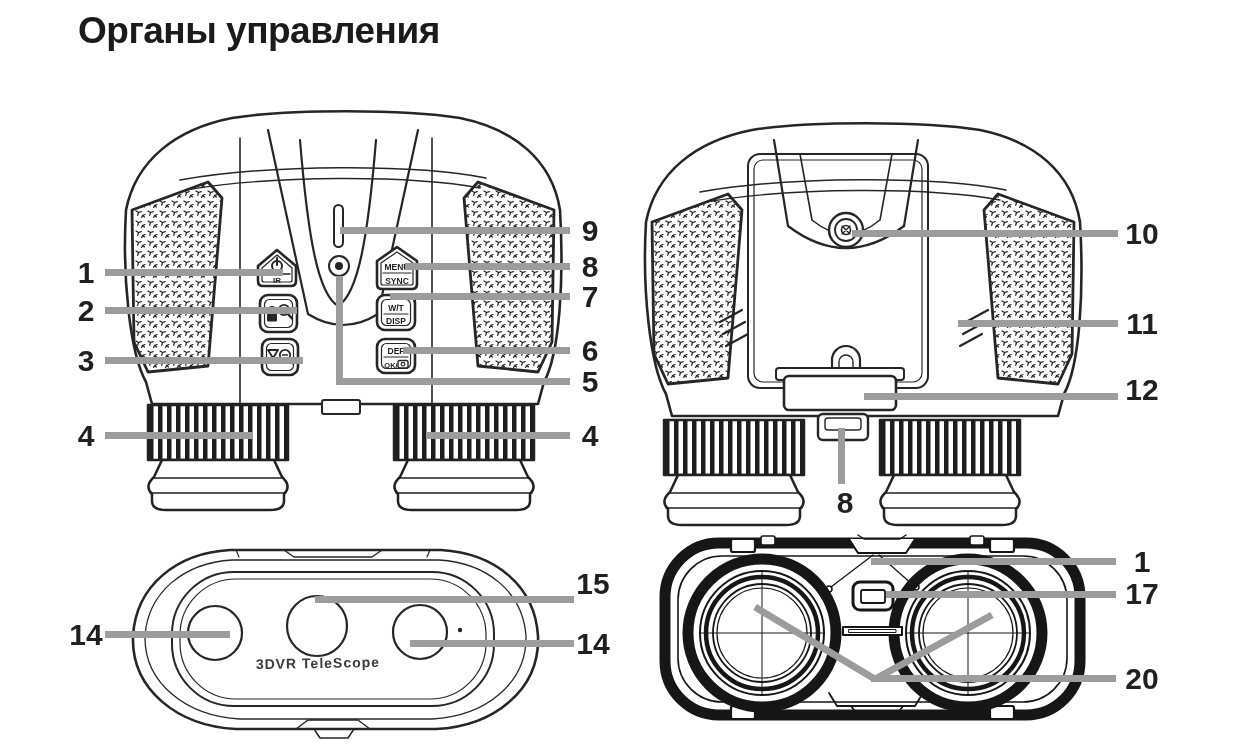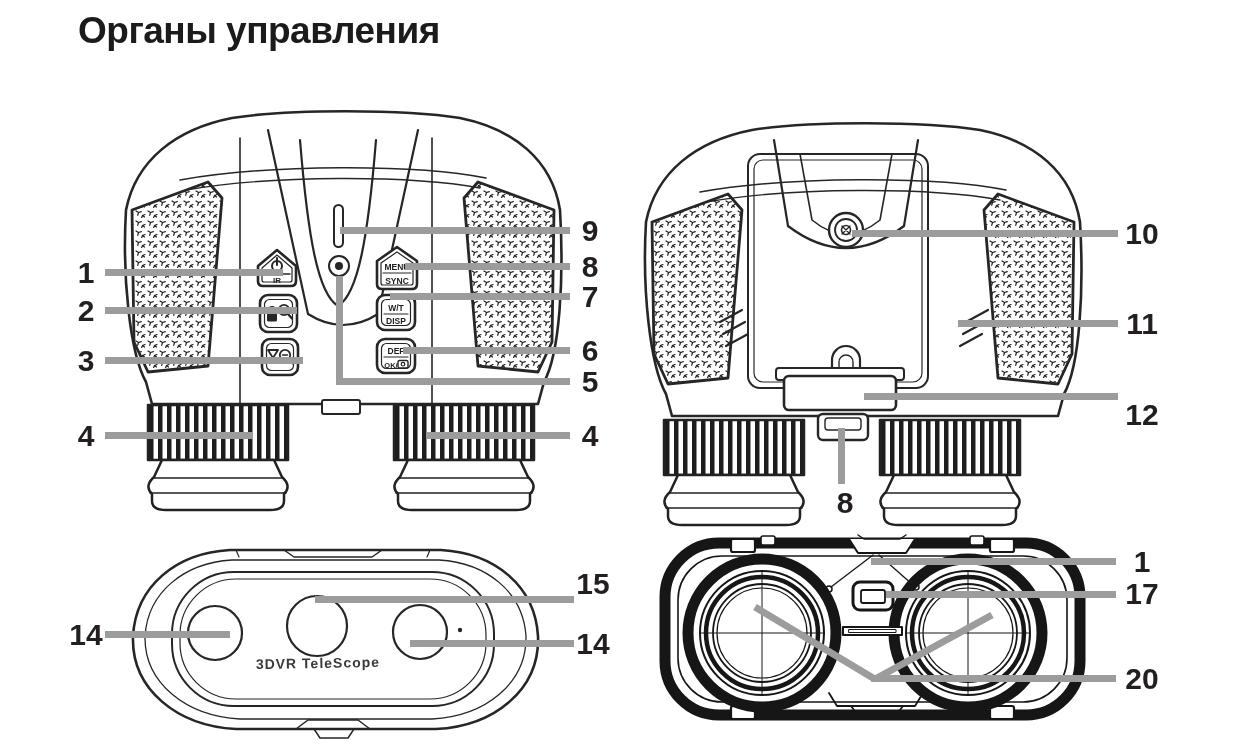--- a/index.html
+++ b/index.html
@@ -242,21 +242,21 @@
   <div class="num" style="left:86px;top:361px">3</div>
   <div class="num" style="left:86px;top:436px">4</div>
   <div class="num" style="left:590px;top:231px">9</div>
   <div class="num" style="left:590px;top:267px">8</div>
   <div class="num" style="left:590px;top:297px">7</div>
   <div class="num" style="left:590px;top:351px">6</div>
   <div class="num" style="left:590px;top:382px">5</div>
   <div class="num" style="left:590px;top:436px">4</div>
   <div class="num" style="left:1142px;top:234px">10</div>
   <div class="num" style="left:1142px;top:324px">11</div>
-  <div class="num" style="left:1142px;top:415px">12</div>
+  <div class="num" style="left:1142px;top:390px">12</div>
   <div class="num" style="left:845px;top:503px">8</div>
   <div class="num" style="left:86px;top:635px">14</div>
   <div class="num" style="left:593px;top:584px">15</div>
   <div class="num" style="left:593px;top:644px">14</div>
   <div class="num" style="left:1142px;top:562px">1</div>
   <div class="num" style="left:1142px;top:594px">17</div>
   <div class="num" style="left:1142px;top:679px">20</div>
 
 </div>
 

